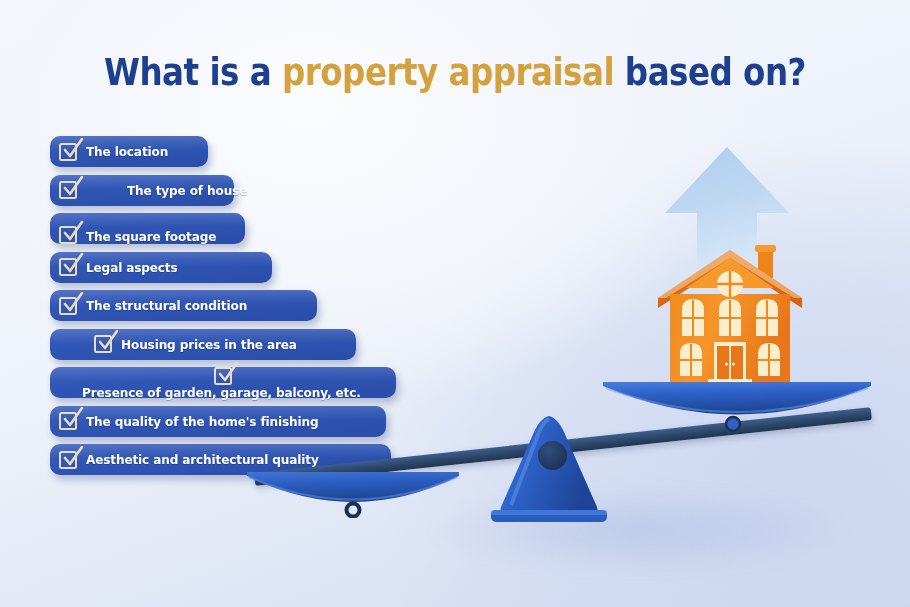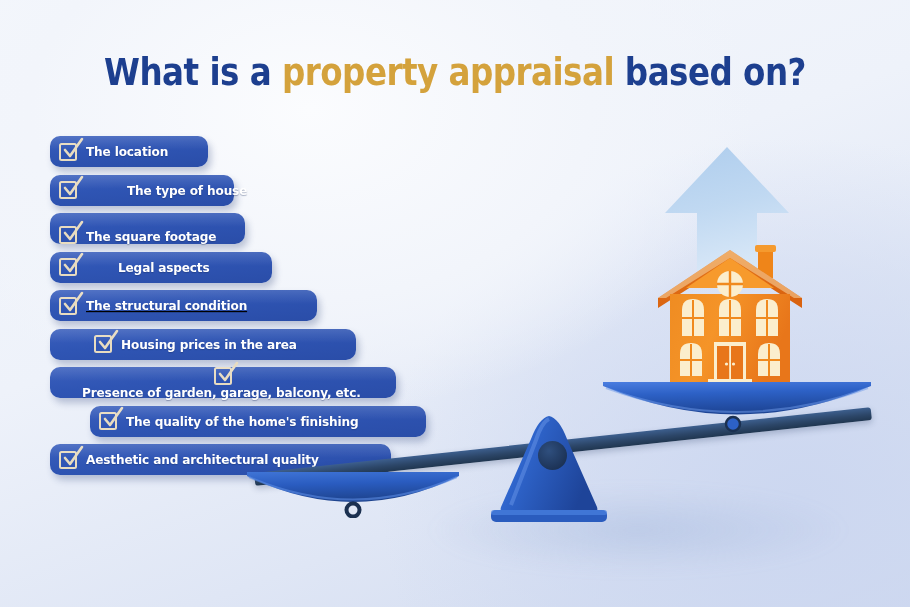--- a/index.html
+++ b/index.html
@@ -143,31 +143,31 @@
         <div class="bar" style="width: 195px; align-items: flex-end;">
           <span class="cbox">
             <svg viewBox="0 0 21 22">
               <path d="M3 12 L8 18 L20 1" fill="none" stroke="#e8dcc0" stroke-width="2.6" stroke-linecap="round" stroke-linejoin="round"></path>
             </svg>
           </span>
           <span class="lbl">The square footage</span>
         </div>
       </div>
       <div class="row">
-        <div class="bar" style="width: 222px; gap: 32px;">
+        <div class="bar" style="width: 222px;">
           <span class="cbox">
             <svg viewBox="0 0 21 22">
               <path d="M3 12 L8 18 L20 1" fill="none" stroke="#e8dcc0" stroke-width="2.6" stroke-linecap="round" stroke-linejoin="round"></path>
             </svg>
           </span>
           <span class="lbl">Legal aspects</span>
         </div>
       </div>
       <div class="row">
-        <div class="bar" style="width: 267px; text-decoration: underline;">
+        <div class="bar" style="width: 267px;">
           <span class="cbox">
             <svg viewBox="0 0 21 22">
               <path d="M3 12 L8 18 L20 1" fill="none" stroke="#e8dcc0" stroke-width="2.6" stroke-linecap="round" stroke-linejoin="round"></path>
             </svg>
           </span>
           <span class="lbl">The structural condition</span>
         </div>
       </div>
       <div class="row">
         <div class="bar" style="width: 306px; padding-left: 44px;">
@@ -183,21 +183,21 @@
         <div class="bar" style="width: 346px; flex-direction: column;">
           <span class="cbox">
             <svg viewBox="0 0 21 22">
               <path d="M3 12 L8 18 L20 1" fill="none" stroke="#e8dcc0" stroke-width="2.6" stroke-linecap="round" stroke-linejoin="round"></path>
             </svg>
           </span>
           <span class="lbl">Presence of garden, garage, balcony, etc.</span>
         </div>
       </div>
       <div class="row">
-        <div class="bar" style="width: 336px; margin-left: 40px;">
+        <div class="bar" style="width: 336px;">
           <span class="cbox">
             <svg viewBox="0 0 21 22">
               <path d="M3 12 L8 18 L20 1" fill="none" stroke="#e8dcc0" stroke-width="2.6" stroke-linecap="round" stroke-linejoin="round"></path>
             </svg>
           </span>
           <span class="lbl">The quality of the home's finishing</span>
         </div>
       </div>
       <div class="row">
         <div class="bar" style="width: 341px; text-align: right;">

